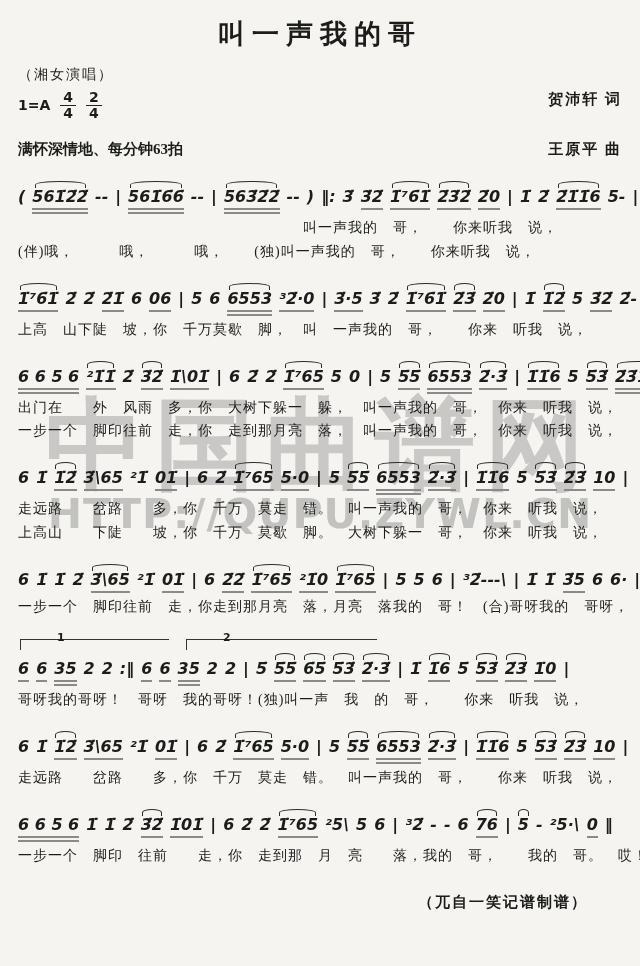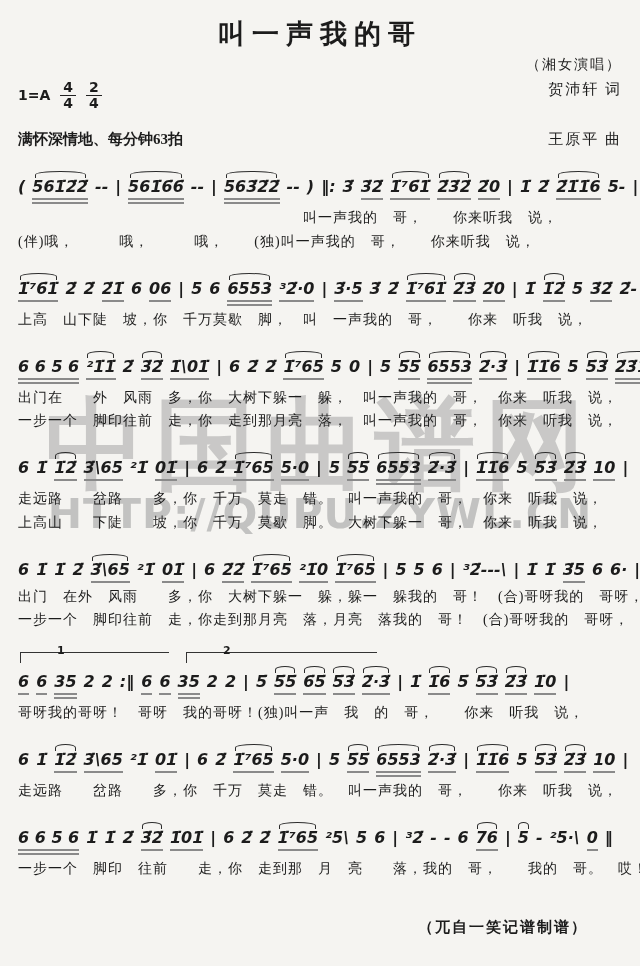--- a/index.html
+++ b/index.html
@@ -4,44 +4,44 @@
 <style>
   html,body{margin:0;padding:0;}
   .page{position:relative;width:640px;height:966px;background:#f5f4f1;overflow:hidden;
         color:#1c1c1c;font-family:"Liberation Serif","DejaVu Serif",serif;}
   .watermark{position:absolute;left:0;right:0;text-align:center;color:#9a9a9a;z-index:0;pointer-events:none;}
   .wm-cn{top:396px;font-size:100px;font-weight:bold;letter-spacing:10px;opacity:.48;line-height:1;}
   .wm-url{top:494px;font-size:41px;font-weight:bold;opacity:.55;letter-spacing:1px;line-height:1;
           font-family:"DejaVu Sans","Liberation Sans",sans-serif;}
   .content{position:absolute;inset:0;padding:16px 18px 4px 18px;z-index:1;}
   .title{text-align:center;font-size:27px;font-weight:bold;letter-spacing:7px;}
-  .subtitle{text-align:right;font-size:14px;margin-top:4px;letter-spacing:2px;}
+  .subtitle{text-align:left;font-size:14px;margin-top:14px;letter-spacing:2px;}
   .meta-row{display:flex;justify-content:space-between;align-items:flex-start;margin-top:6px;font-size:15px;font-weight:bold;}
   .keysig{display:flex;align-items:center;gap:10px;font-family:"DejaVu Sans",sans-serif;font-size:14px;}
   .frac{display:inline-block;text-align:center;line-height:1.05;font-weight:bold;}
   .frac .num{display:block;border-bottom:1.5px solid #222;padding:0 3px;}
   .frac .den{display:block;}
   .tempo-row{display:flex;justify-content:space-between;margin-top:20px;font-size:15px;font-weight:bold;}
-  .credit-words,.credit-music{font-size:15px;font-weight:normal;letter-spacing:2px;}
+  .credit-words,.credit-music{font-size:15px;font-weight:bold;letter-spacing:2px;}
   .system{margin-top:20px;}
   .notes{font-family:"DejaVu Sans","Liberation Sans",sans-serif;font-weight:bold;font-size:16px;
          white-space:pre;padding-top:8px;line-height:1.25;font-style:italic;}
   .tok{display:inline-block;position:relative;margin-right:7px;white-space:pre;}
   .tok.u1{border-bottom:2px solid #8a8a8a;padding-bottom:1px;}
   .tok.u2{border-bottom:6px double #8a8a8a;padding-bottom:1px;}
   .tok.arc::before{content:"";position:absolute;left:4%;right:4%;top:-6px;height:6px;
          border:1.3px solid #2b2b2b;border-bottom:none;border-radius:100% 100% 0 0;}
   .lyric{font-size:14px;margin-top:5px;white-space:pre;letter-spacing:1px;line-height:1.3;}
   .volta-row{position:relative;height:15px;}
   .volta{position:absolute;top:3px;height:10px;border-top:1.5px solid #333;border-left:1.5px solid #333;}
   .volta-1{left:2px;width:148px;}
   .volta-2{left:168px;width:190px;}
   .vlabel{position:absolute;left:34px;top:-9px;font-size:11px;font-weight:bold;
           font-family:"DejaVu Sans",sans-serif;background:transparent;padding:0 2px;}
-  .footer{margin-top:39px;text-align:right;padding-right:34px;font-size:15px;font-weight:bold;letter-spacing:2px;}
+  .footer{margin-top:28px;text-align:right;padding-right:34px;font-size:15px;font-weight:bold;letter-spacing:2px;}
 </style>
 </head>
 <body>
 
 <div class="page">
 
   <div class="watermark wm-url">HTTP://QUPU.ZYWL.CN</div>
   <div class="watermark wm-cn">中国曲谱网</div>
 
   <div class="content">
@@ -84,21 +84,20 @@
           <div class="lyric">出门在　　外　风雨　多，你　大树下躲一　躲，　叫一声我的　哥，　你来　听我　说，</div>
           <div class="lyric">一步一个　脚印往前　走，你　走到那月亮　落，　叫一声我的　哥，　你来　听我　说，</div>
         </div>
         <div class="system">
           <div class="notes"><span class="tok">6</span><span class="tok">1̇</span><span class="tok u1 arc">1̇2̇</span><span class="tok u1">3̇\65</span><span class="tok">²1̇</span><span class="tok u1">01̇</span><span class="tok">|</span><span class="tok">6</span><span class="tok">2̇</span><span class="tok u1 arc">1̇⁷65</span><span class="tok u1">5·0</span><span class="tok">|</span><span class="tok">5</span><span class="tok u1 arc">5̇5̇</span><span class="tok u2 arc">6553</span><span class="tok u1 arc">2̇·3̇</span><span class="tok">|</span><span class="tok u1 arc">1̇1̇6</span><span class="tok">5</span><span class="tok u1 arc">5̇3̇</span><span class="tok u1 arc">2̇3̇</span><span class="tok u1">10</span><span class="tok">|</span></div>
           <div class="lyric">走远路　　岔路　　多，你　千万　莫走　错。　叫一声我的　哥，　你来　听我　说，</div>
           <div class="lyric">上高山　　下陡　　坡，你　千万　莫歇　脚。　大树下躲一　哥，　你来　听我　说，</div>
         </div>
         <div class="system">
           <div class="notes"><span class="tok">6</span><span class="tok">1̇</span><span class="tok">1̇</span><span class="tok">2̇</span><span class="tok u1 arc">3̇\65</span><span class="tok">²1̇</span><span class="tok u1">01̇</span><span class="tok">|</span><span class="tok">6</span><span class="tok u1">2̇2̇</span><span class="tok u1 arc">1̇⁷65</span><span class="tok u1">²1̇0</span><span class="tok u1 arc">1̇⁷65</span><span class="tok">|</span><span class="tok">5</span><span class="tok">5</span><span class="tok">6</span><span class="tok">|</span><span class="tok">³2̇---\</span><span class="tok">|</span><span class="tok">1̇</span><span class="tok">1̇</span><span class="tok u1">3̇5</span><span class="tok">6</span><span class="tok">6·</span><span class="tok">|</span></div>
-          <div class="lyric">出门　在外　风雨　　多，你　大树下躲一　躲，躲一　躲我的　哥！　(合)哥呀我的　哥呀，</div>
           <div class="lyric">一步一个　脚印往前　走，你走到那月亮　落，月亮　落我的　哥！　(合)哥呀我的　哥呀，</div>
         </div>
         <div class="system">
           <div class="volta-row">
             <div class="volta volta-1">
               <span class="vlabel">1</span>
             </div>
             <div class="volta volta-2">
               <span class="vlabel">2</span>
             </div>

